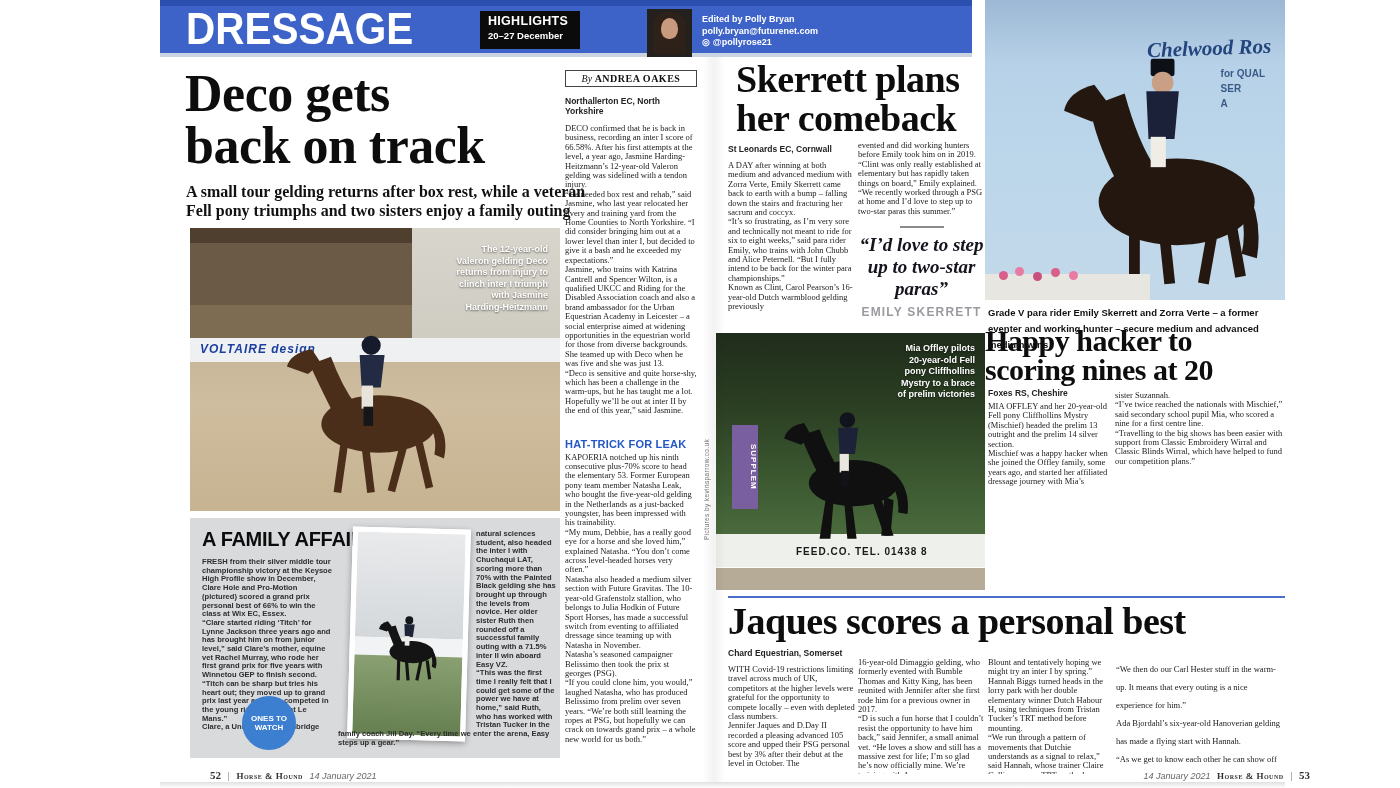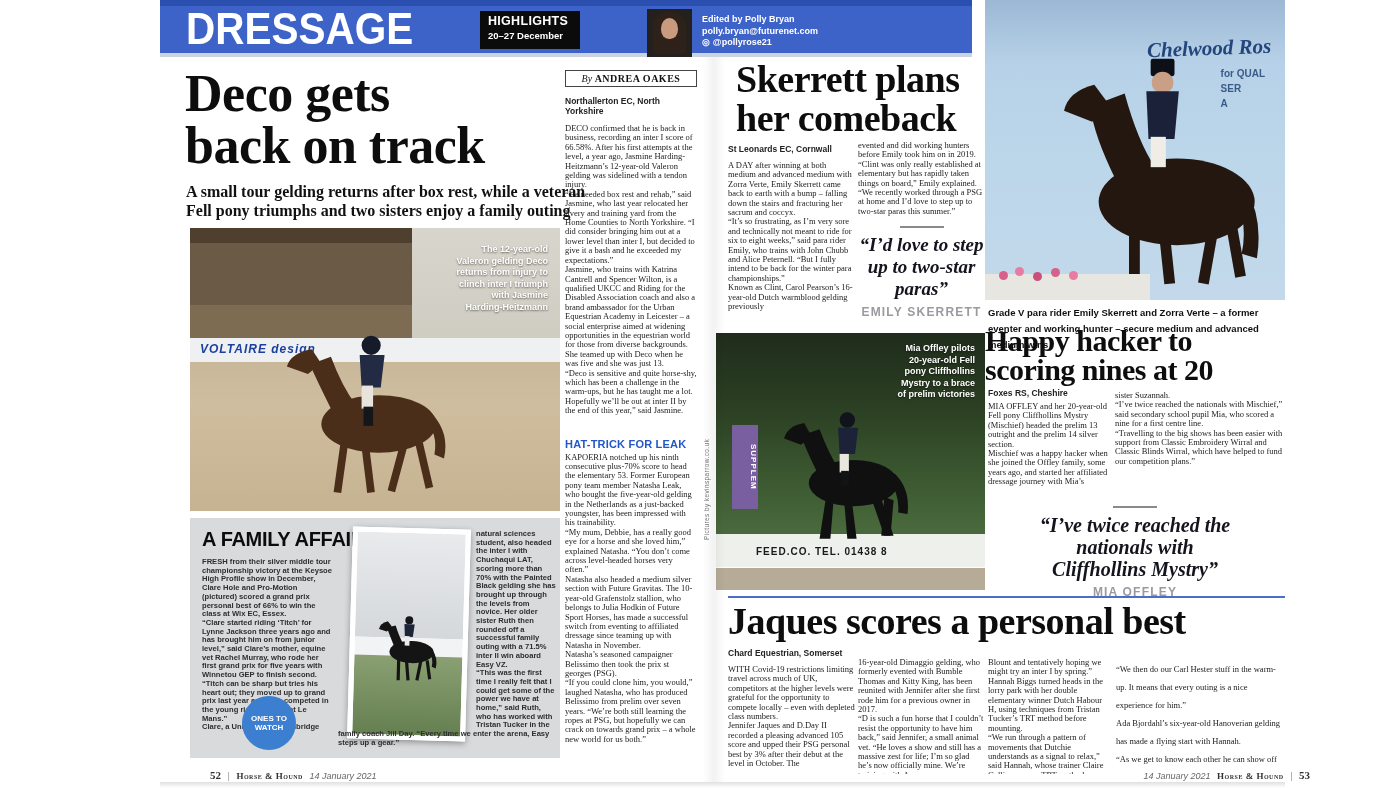--- a/index.html
+++ b/index.html
@@ -52,21 +52,21 @@
   .fb-body{font-size:7.6px;line-height:8.7px;font-weight:600;color:#2e2e2e;}
   .fb-inset{position:absolute;left:160px;top:10px;width:118px;height:212px;background:#fff;border:5px solid #fff;
             box-shadow:0 2px 6px rgba(0,0,0,.35);transform:rotate(1.6deg);box-sizing:border-box;overflow:hidden;}
   .fb-inset-sky{position:absolute;left:0;top:0;width:100%;height:52%;background:linear-gradient(#e9eaec,#d4d8db);}
   .fb-inset-fence{position:absolute;left:0;top:52%;width:100%;height:9%;background:#f2f3f4;}
   .fb-inset-grass{position:absolute;left:0;top:61%;width:100%;height:39%;background:linear-gradient(#8aa072,#657f50);}
   .badge{position:absolute;border-radius:50%;background:#3c7fd0;color:#fff;text-align:center;
          font-size:8px;font-weight:800;line-height:9.5px;display:flex;align-items:center;justify-content:center;}
   .fell-photo{background:linear-gradient(180deg,#1f2c1b 0%,#2c4023 30%,#3a5730 55%,#49683b 76%,#49683b 78%);}
   .fell-board{position:absolute;left:0;bottom:22px;width:100%;height:34px;background:#eef0ec;
-              color:#1a1a1a;font-size:10px;font-weight:800;letter-spacing:1px;display:flex;align-items:center;}
+              color:#1a1a1a;font-size:10px;font-weight:800;letter-spacing:1px;display:flex;align-items:center;padding-left:40px;}
   .fell-sand{position:absolute;left:0;bottom:0;width:100%;height:22px;background:#b6ab97;}
   .fell-rail{position:absolute;left:0;bottom:18px;width:100%;height:5px;background:#fdfdfb;}
   .fell-sign{position:absolute;left:16px;top:92px;width:26px;height:84px;background:#7a5fa0;color:#fff;
              font-size:8px;font-weight:800;writing-mode:vertical-rl;text-align:center;letter-spacing:1px;}
   .credit{writing-mode:vertical-rl;transform:rotate(180deg);font-size:6.5px;color:#777;letter-spacing:.4px;}
   .emily-photo{background:linear-gradient(180deg,#9db8d4 0%,#b7d2e8 22%,#bcd6ea 55%,#c3d9ea 100%);}
   .em-script{position:absolute;right:14px;top:36px;font-family:"Liberation Serif",serif;font-style:italic;
              font-weight:700;font-size:21px;color:#24457c;transform:rotate(-2deg);}
   .em-lines{position:absolute;right:20px;top:66px;font-size:10px;font-weight:700;color:#3a5a88;text-align:left;line-height:15px;}
   .em-planter{position:absolute;left:0;bottom:0;width:55%;height:26px;background:#e8e6e0;}
@@ -282,27 +282,20 @@
   <div class="abs photo-cap-dark" style="left:988px;top:305px;width:297px;">Grade V para rider Emily Skerrett and Zorra Verte – a former eventer and working hunter – secure medium and advanced medium wins</div>
 
   <div class="abs headline preline" style="left:985px;top:326px;width:300px;font-size:30px;line-height:29px;">Happy hacker to
 scoring nines at 20</div>
   <div class="abs loc" style="left:988px;top:388px;width:200px;">Foxes RS, Cheshire</div>
   <div class="abs body preline col" style="left:988px;top:402px;width:122px;height:100px;">MIA OFFLEY and her 20-year-old Fell pony Cliffhollins Mystry (Mischief) headed the prelim 13 outright and the prelim 14 silver section.
 Mischief was a happy hacker when she joined the Offley family, some years ago, and started her affiliated dressage journey with Mia’s</div>
   <div class="abs body preline col" style="left:1115px;top:391px;width:170px;height:112px;">sister Suzannah.
 “I’ve twice reached the nationals with Mischief,” said secondary school pupil Mia, who scored a nine for a first centre line.
 “Travelling to the big shows has been easier with support from Classic Embroidery Wirral and Classic Blinds Wirral, which have helped to fund our competition plans.”</div>
-  <div class="abs pullquote" style="left:985px;top:506px;width:300px;">
-    <div class="pq-rule"></div>
-    <div class="pq-text preline" style="font-size:20px;line-height:22px;">“I’ve twice reached the
-nationals with
-Cliffhollins Mystry”</div>
-    <div class="pq-attr">MIA OFFLEY</div>
-  </div>
 
   <div class="abs rule-blue" style="left:728px;top:596px;width:557px;height:2px;"></div>
   <div class="abs headline" style="left:728px;top:600px;width:557px;font-size:38px;line-height:42px;">Jaques scores a personal best</div>
   <div class="abs col" style="left:728px;top:648px;width:127px;height:126px;">
     <div class="loc">Chard Equestrian, Somerset</div>
     <div class="body preline" style="margin-top:7px;">WITH Covid-19 restrictions limiting travel across much of UK, competitors at the higher levels were grateful for the opportunity to compete locally – even with depleted class numbers.
 Jennifer Jaques and D.Day II recorded a pleasing advanced 105 score and upped their PSG personal best by 3% after their debut at the level in October. The</div>
   </div>
   <div class="abs body preline col" style="left:858px;top:658px;width:127px;height:116px;">16-year-old Dimaggio gelding, who formerly evented with Bumble Thomas and Kitty King, has been reunited with Jennifer after she first rode him for a previous owner in 2017.
 “D is such a fun horse that I couldn’t resist the opportunity to have him back,” said Jennifer, a small animal vet. “He loves a show and still has a massive zest for life; I’m so glad he’s now officially mine. We’re training with Amy</div>

